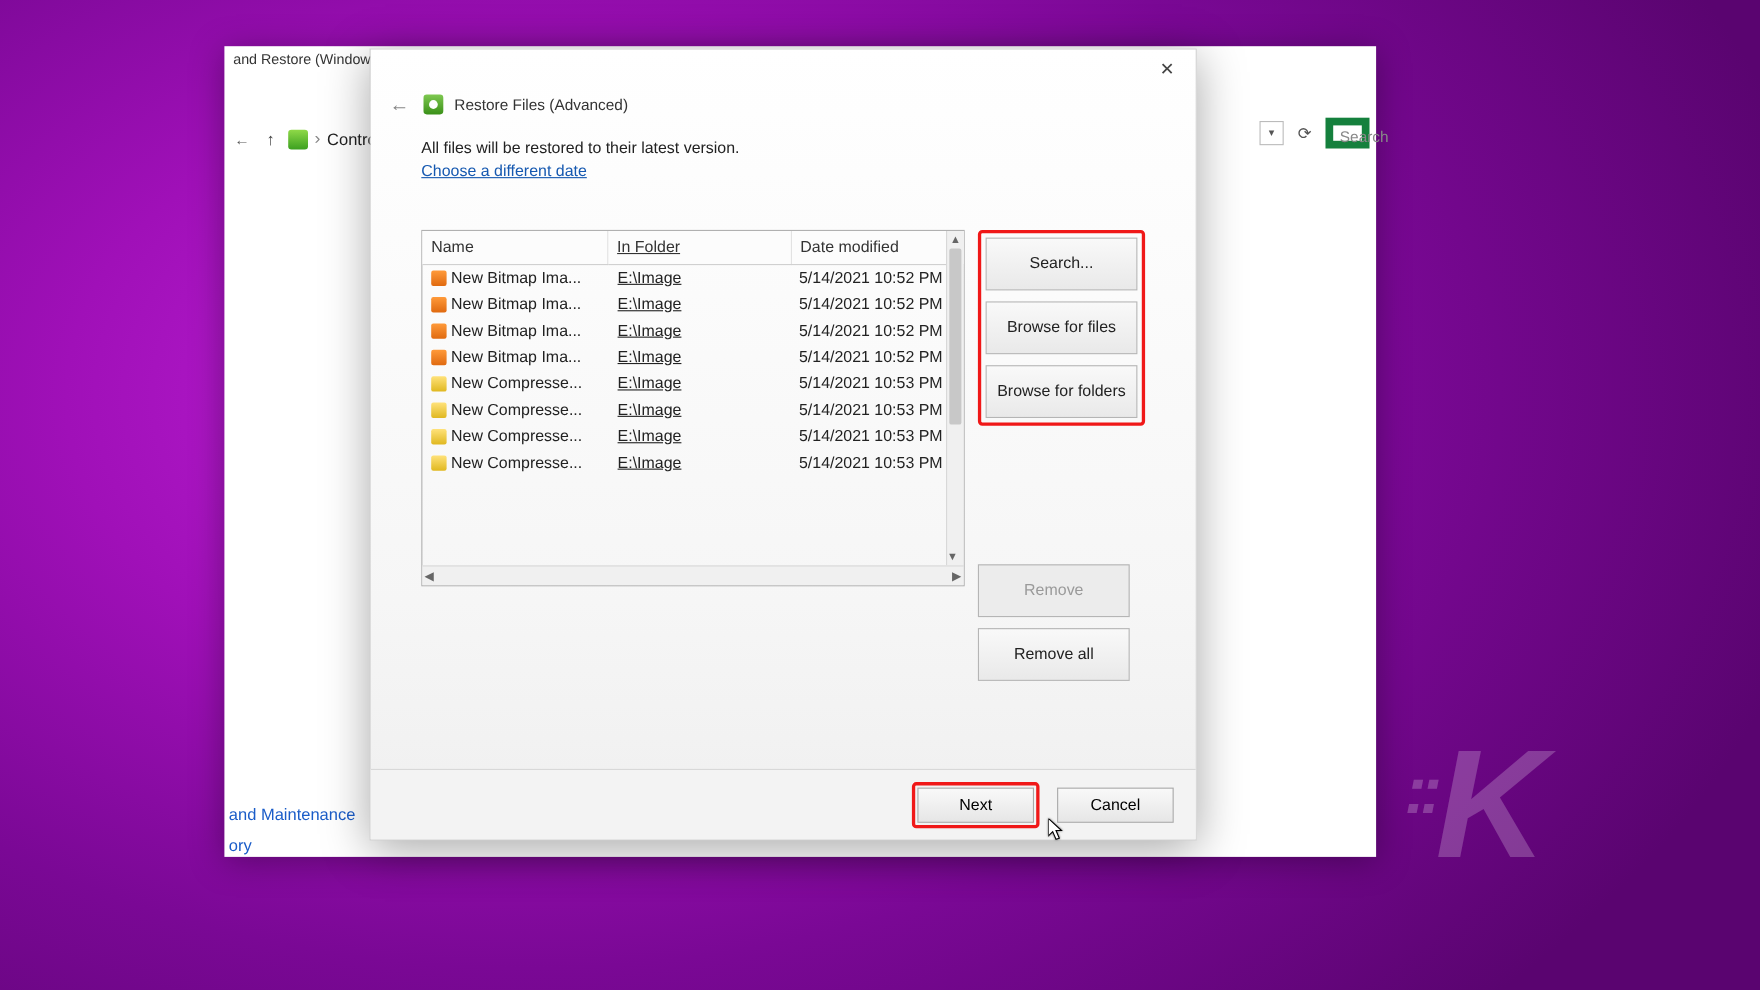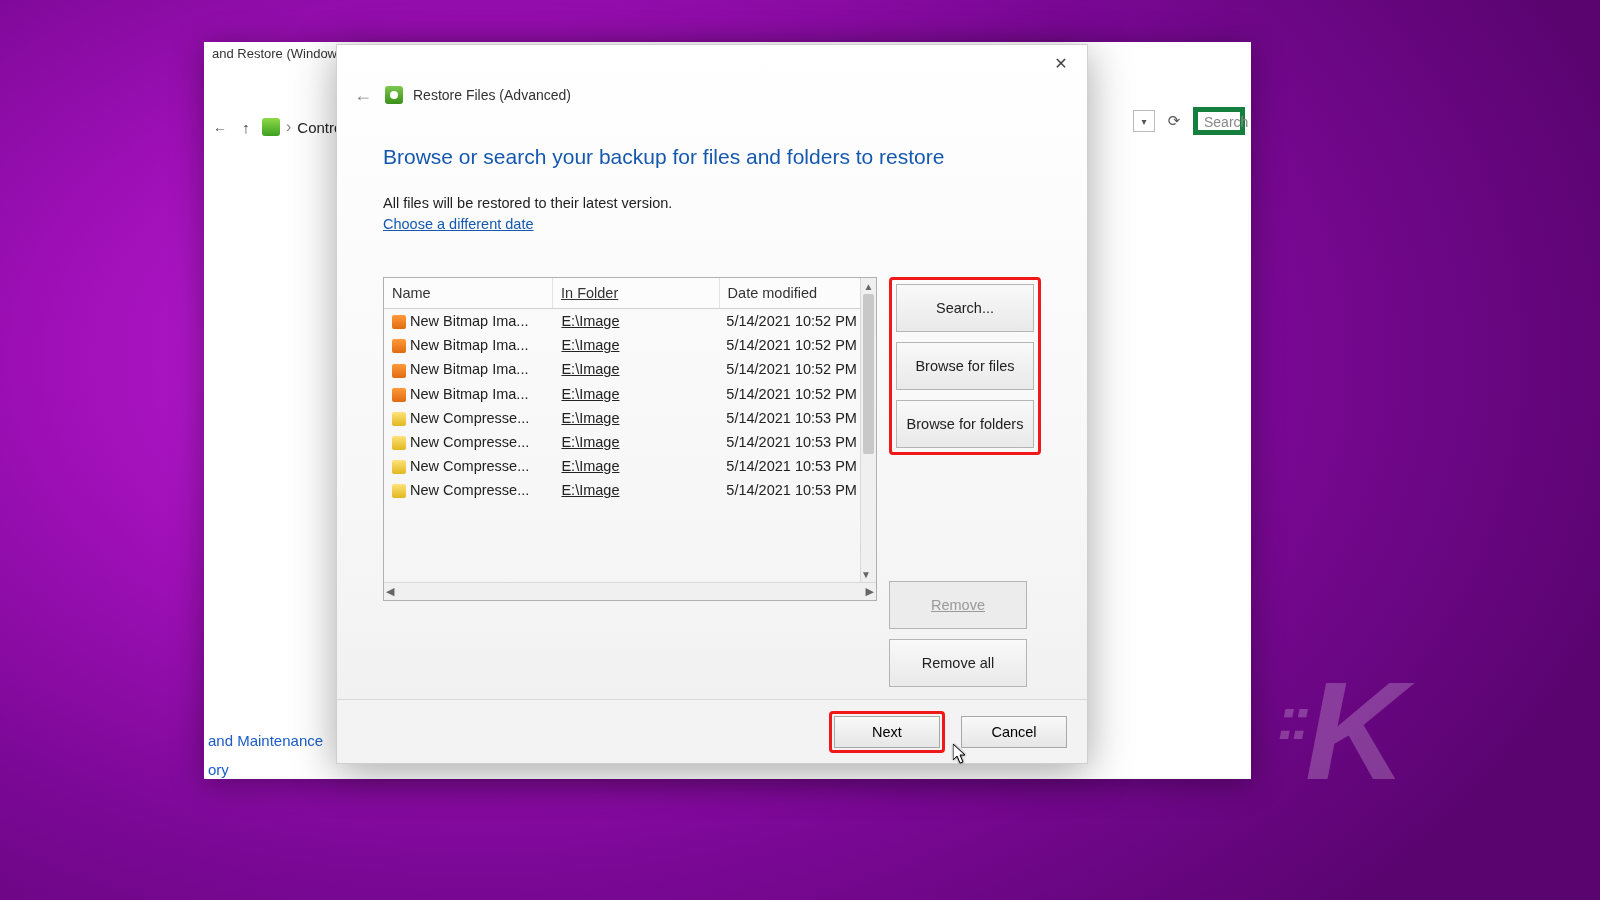--- a/index.html
+++ b/index.html
@@ -24,21 +24,21 @@
   .nav-up { font-size: 15px; color: #444; }
   .nav-icon { width: 18px; height: 18px; background: linear-gradient(#8fd948,#3ca020); border-radius: 3px; }
   .sidebar {
     position: absolute; top: 112px; left: 0; width: 135px; padding: 18px 4px 0 4px;
     display: flex; flex-direction: column; gap: 14px; font-size: 15px; color: #1a5cc8;
   }
   .sidebar-extra { position: absolute; left: 4px; top: 690px; font-size: 15px; color: #1a5cc8; display: flex; flex-direction: column; gap: 12px; }
   .right-nav { position: absolute; top: 65px; right: 6px; display: flex; align-items: center; gap: 8px; }
   .refresh-btn { width: 22px; height: 22px; display:flex;align-items:center;justify-content:center; color:#555; font-size:15px; }
   .addr-dd { width: 22px; height: 22px; border:1px solid #bbb; display:flex;align-items:center;justify-content:center; font-size:10px; color:#555; }
-  .search-box { width: 52px; height: 28px; border:5px solid #15803d; padding: 2px 6px; font-size: 14px; color:#888; }
+  .search-box { width: 40px; height: 28px; border:7px solid #15803d; padding: 2px 6px; font-size: 14px; color:#888; }
 
   .dialog {
     position: absolute; left: 336px; top: 44px; width: 752px; height: 720px;
     background: linear-gradient(to bottom, #ffffff 0%, #f6f6f6 70%, #efefef 100%);
     border: 1px solid #d0d0d0; box-shadow: 0 8px 40px rgba(0,0,0,0.35);
   }
   .dialog-titlebar {
     height: 36px; display: flex; align-items: center; justify-content: flex-end; padding: 0 4px;
   }
   .close-btn { width: 44px; height: 30px; display: flex; align-items: center; justify-content: center; color: #444; font-size: 16px; }
@@ -75,21 +75,21 @@
   .vscroll .thumb { position:absolute; top:16px; left:2px; right:2px; height:160px; background:#c8c8c8; border-radius:2px; }
   .hscroll { position:absolute; bottom:0; left:0; right:0; height:18px; background:#f0f0f0; border-top:1px solid #d8d8d8; display:flex; align-items:center; justify-content:space-between; padding:0 2px; font-size:11px; color:#666; }
   .table-body-clip { height: 266px; overflow:hidden; }
   .file-table-wrap { height: 324px; }
 
   .side-btns { display:flex; flex-direction:column; gap:10px; }
   .btn {
     width: 138px; height: 48px; background: linear-gradient(#f9f9f9,#e9e9e9);
     border:1px solid #b5b5b5; font-size: 14.5px; color:#222; cursor:pointer;
   }
-  .btn:disabled { color:#9a9a9a; background:#ececec;text-decoration:underline; }
+  .btn:disabled { color:#9a9a9a; background:#ececec; }
   .highlight-box { border:3px solid #f01818; border-radius:4px; padding: 4px; }
   .side-lower { margin-top: 126px; display:flex; flex-direction:column; gap:10px; }
 
   .dialog-footer {
     position:absolute; bottom:0; left:0; right:0; height: 64px;
     border-top:1px solid #d8d8d8; background:#f3f3f3;
     display:flex; align-items:center; justify-content:flex-end; gap:16px; padding: 0 20px;
   }
   .ftr-btn { width: 106px; height: 32px; background: linear-gradient(#f9f9f9,#e6e6e6); border:1px solid #a8a8a8; font-size:14.5px; cursor:pointer; }
   .ftr-highlight { border:3px solid #f01818; border-radius:4px; padding:2px; }
@@ -133,21 +133,20 @@
     <div class="close-btn">
       <span>✕</span>
     </div>
   </div>
   <div class="dialog-header">
     <span class="back-arrow">←</span>
     <span class="restore-icon"></span>
     <span class="dialog-title">Restore Files (Advanced)</span>
   </div>
   <div class="dialog-body">
-    <div class="heading">Browse or search your backup for files and folders to restore</div>
     <div class="subtext">All files will be restored to their latest version.</div>
     <a class="link">Choose a different date</a>
 
     <div class="content-row">
       <div class="file-table-wrap">
         <table class="file-table">
           <thead>
             <tr>
               <th class="col-name">Name</th>
               <th class="col-folder">In Folder</th>

